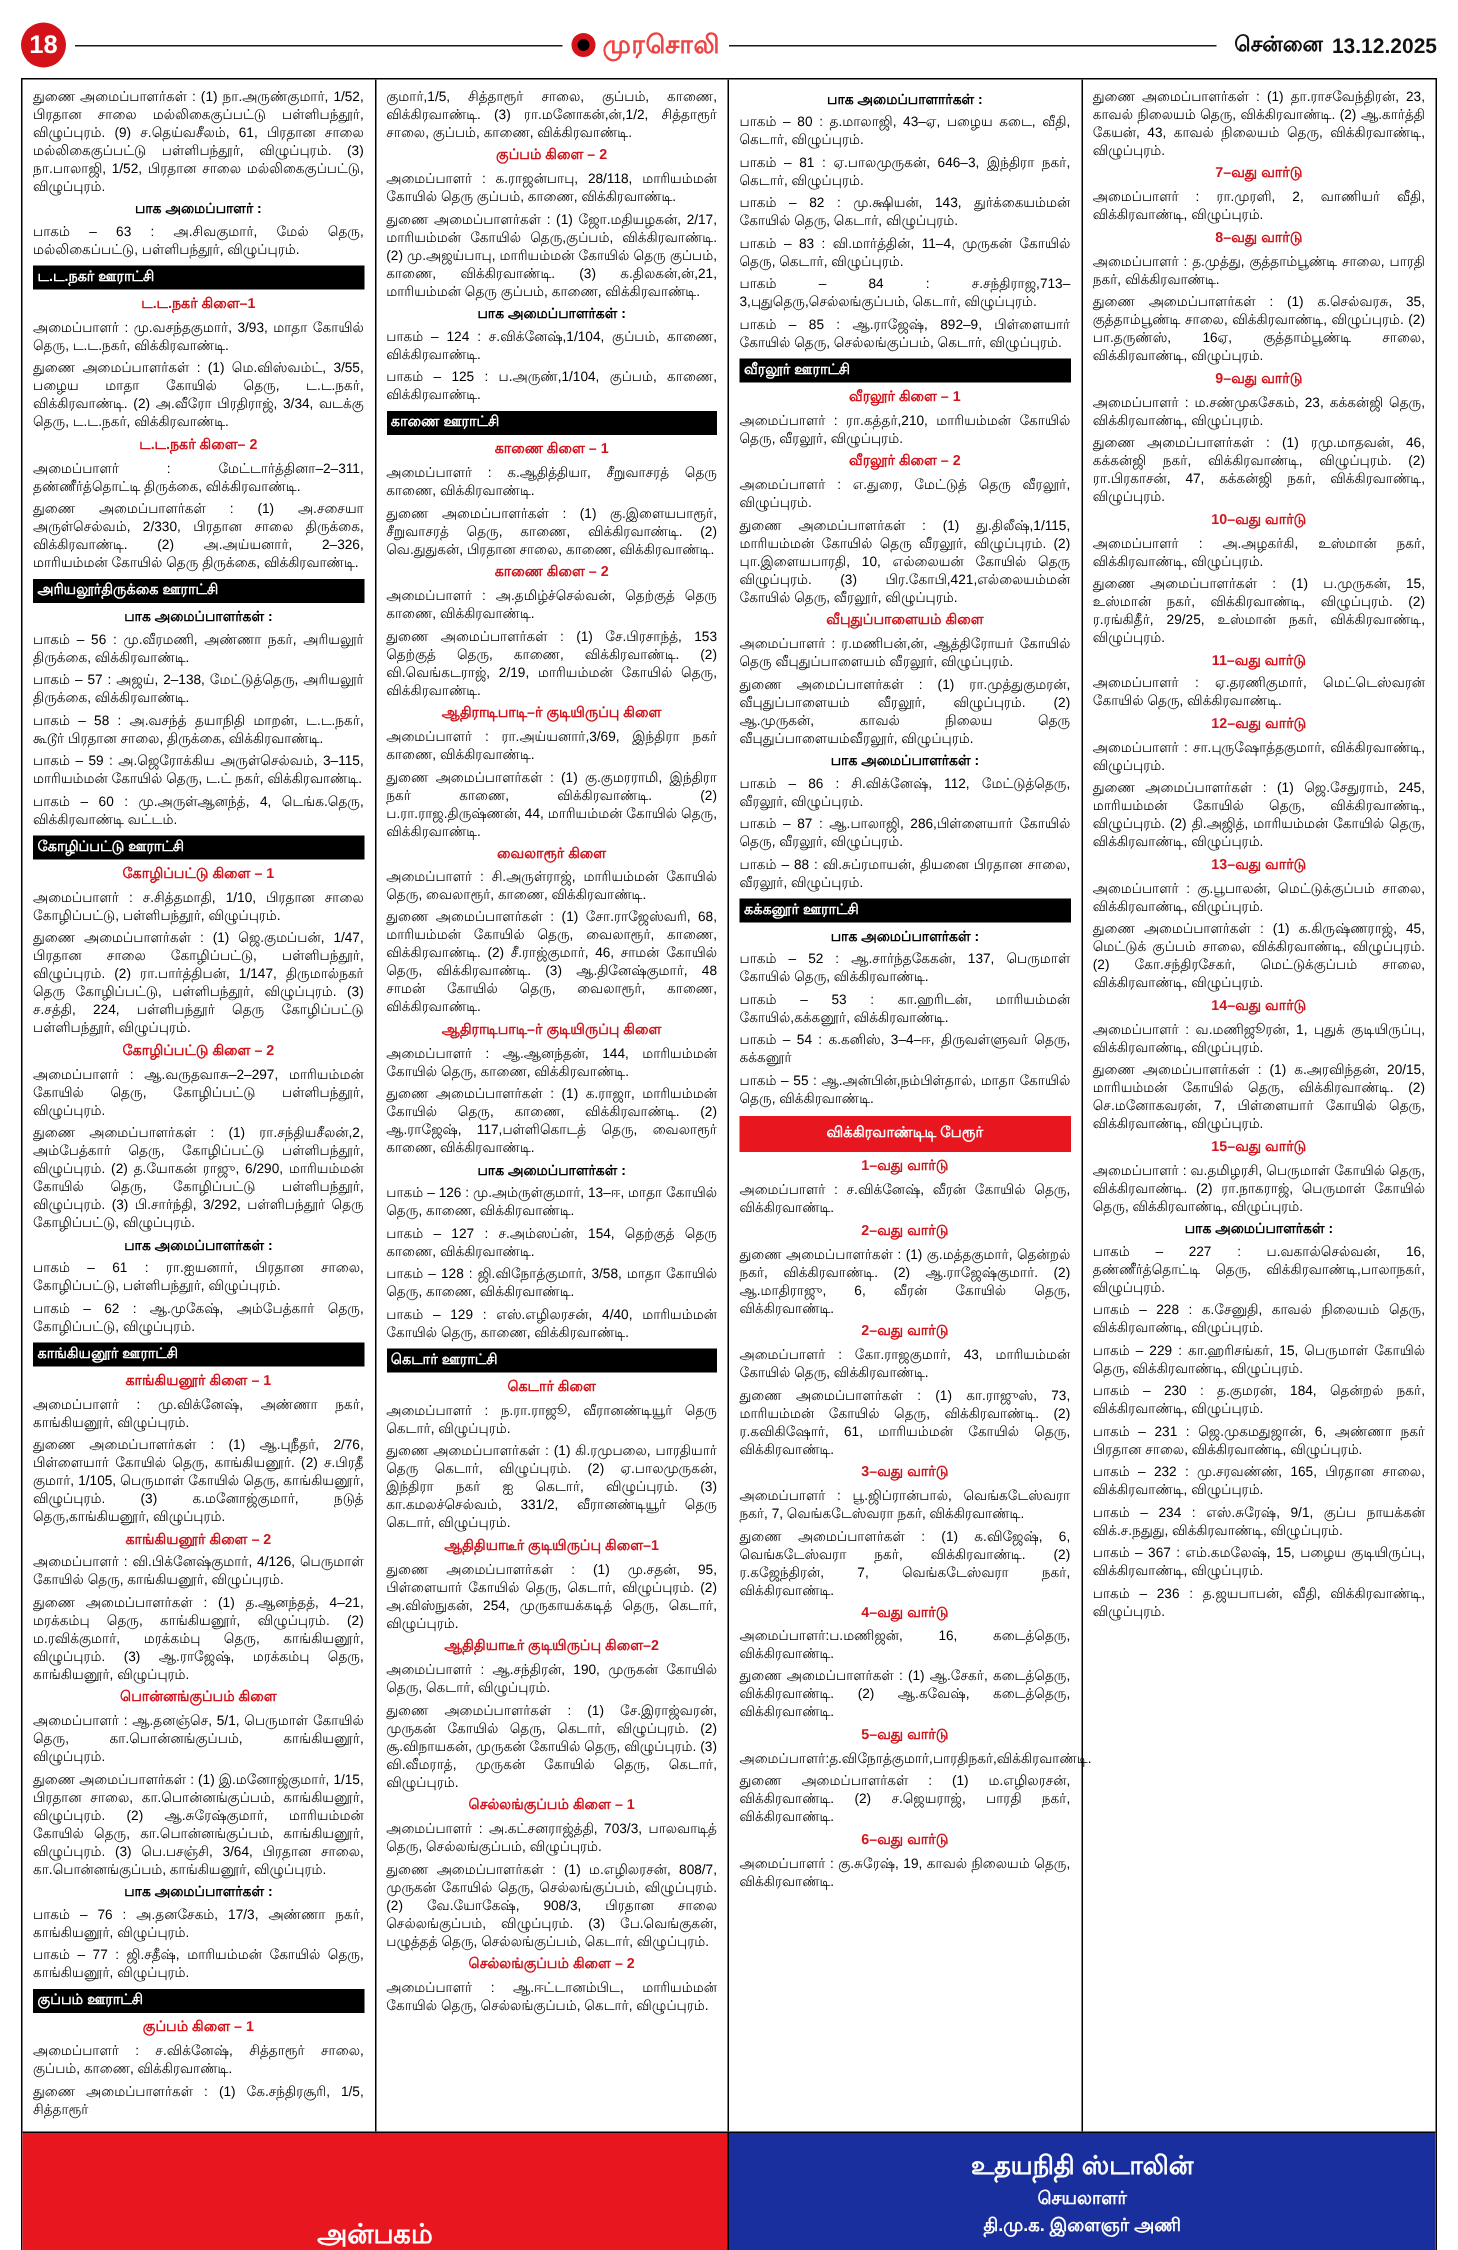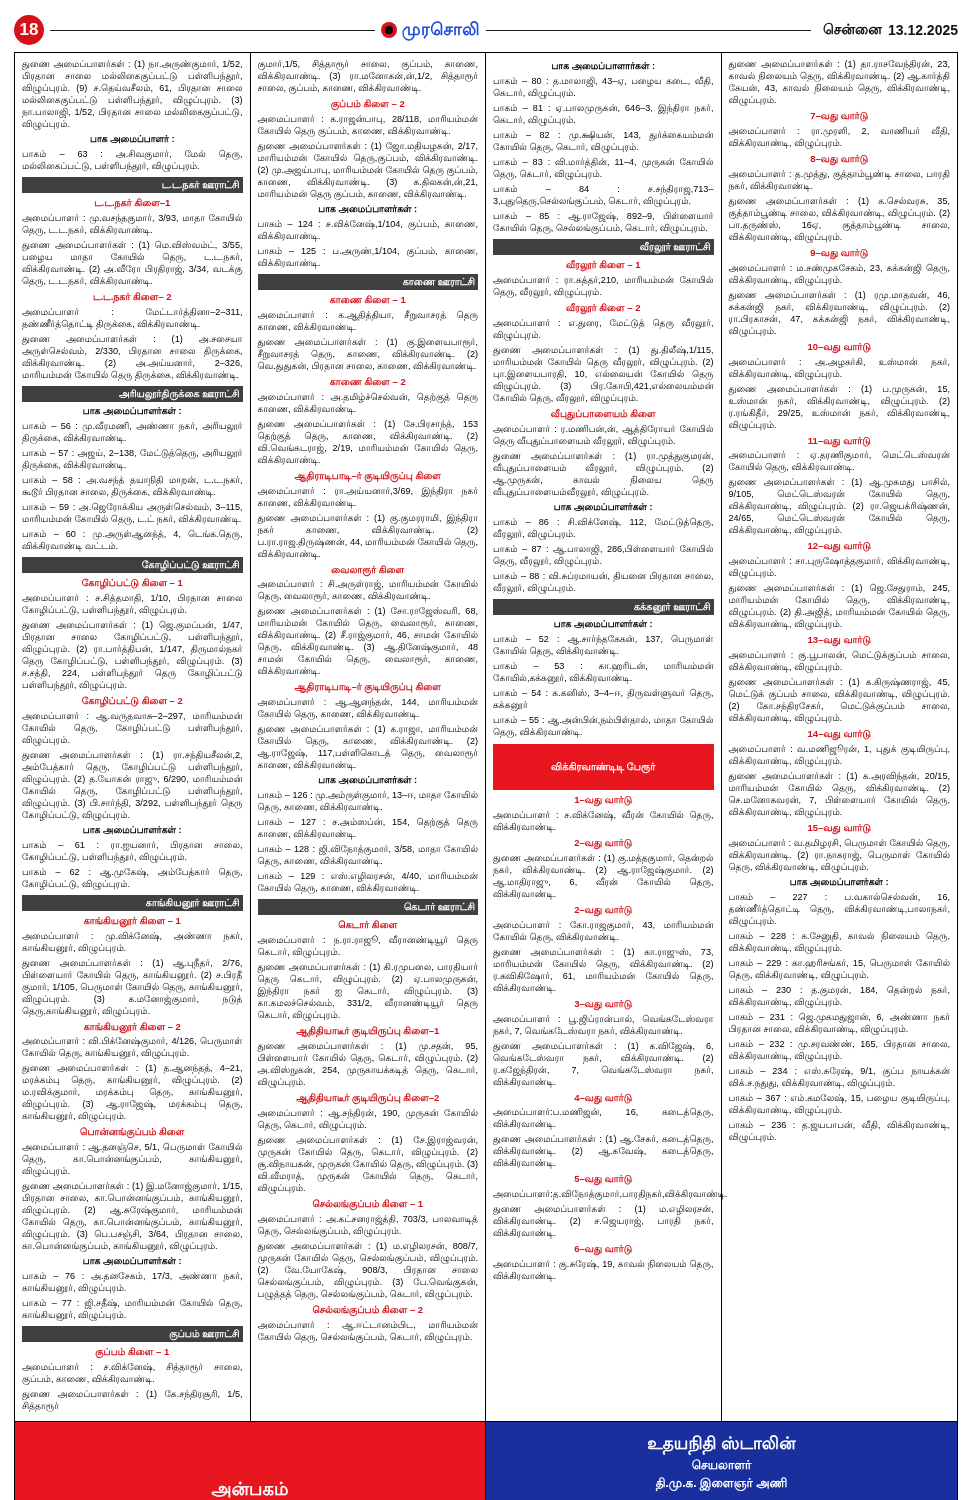--- a/index.html
+++ b/index.html
@@ -6,35 +6,35 @@
   body{width:972px;font-family:"Liberation Sans", sans-serif;color:#000;}
   .page{width:972px;min-height:1500px;position:relative;background:#fff;box-sizing:border-box;padding:10px 14px 8px 14px;}
 
   
   .masthead{display:flex;align-items:center;height:40px;position:relative;}
   .pagenum{width:30px;height:30px;border-radius:50%;background:#d3121a;color:#fff;font-weight:bold;font-size:17px;display:flex;align-items:center;justify-content:center;flex:0 0 auto;}
   .mast-rule{flex:1 1 auto;height:0;border-top:1.5px solid #1a1a1a;margin:0 6px;}
   .mast-logo{display:flex;align-items:center;gap:5px;flex:0 0 auto;}
   .mast-logo .sun{width:16px;height:16px;border-radius:50%;background:#d3121a;display:inline-block;position:relative;}
   .mast-logo .sun:after{content:"";position:absolute;left:4px;top:4px;width:8px;height:8px;border-radius:50%;background:#000;}
-  .mast-title{font-size:17px;font-weight:bold;color:#1d4ed8;letter-spacing:.5px;}
+  .mast-title{font-size:17px;font-weight:bold;color:#ef4444;letter-spacing:.5px;}
   .mast-right{flex:0 0 auto;font-size:14px;font-weight:bold;color:#111;padding-left:6px;}
 
   
   .frame{border:1.2px solid #000;margin-top:2px;}
   .cols{display:flex;align-items:stretch;}
   .col{width:25%;box-sizing:border-box;padding:5px 7px 6px 7px;border-right:1px solid #000;}
   .col:last-child{border-right:none;}
 
   
   .p{font-size:9.1px;line-height:1.32;text-align:justify;margin:0 0 3px 0;}
   .ctr-b{font-size:9.3px;line-height:1.3;text-align:center;font-weight:bold;margin:2px 0 3px 0;}
 
-  .hdr-pink{background:#404040;color:#fff;font-weight:bold;font-size:9.6px;text-align:right;padding:2px 3px;margin:5px 0 3px 0;line-height:1.25;}
-  .hdr-red-box{background:#e8161f;color:#fff;font-weight:bold;font-size:9.8px;text-align:center;padding:17px 3px;margin:6px 0 4px 0;line-height:1.25;}
+  .hdr-pink{background:#000000;color:#fff;font-weight:bold;font-size:9.6px;text-align:left;padding:2px 3px;margin:5px 0 3px 0;line-height:1.25;}
+  .hdr-red-box{background:#e8161f;color:#fff;font-weight:bold;font-size:9.8px;text-align:center;padding:6px 3px;margin:6px 0 4px 0;line-height:1.25;}
   .hdr-redtext{color:#d3121a;font-weight:bold;font-size:9.5px;text-align:center;margin:4px 0 3px 0;line-height:1.25;}
 
   
   .footer{display:flex;border-top:1px solid #000;}
   .f-left{width:50%;box-sizing:border-box;background:#e8161f;color:#fff;text-align:center;padding:10px 6px 12px 6px;border-right:1px solid #000;}
   .f-left div{font-weight:bold;font-size:18px;line-height:1.5;margin-top:44px;}
   .f-right{width:50%;box-sizing:border-box;background:#1a2f9e;color:#fff;text-align:center;padding:10px 6px 12px 6px;}
   .f-right .nm{font-weight:bold;font-size:17px;line-height:1.4;}
   .f-right .rl{font-weight:bold;font-size:12px;line-height:1.5;}
   .corner{position:absolute;right:16px;bottom:6px;width:16px;height:16px;border-radius:50%;background:#d3121a;color:#fff;font-size:9px;display:flex;align-items:center;justify-content:center;font-weight:bold;}
@@ -203,21 +203,20 @@
           <div class="p">அமைப்பாளர் : த.முத்து, குத்தாம்பூண்டி சாலை, பாரதி நகர், விக்கிரவாண்டி.</div>
           <div class="p">துணை அமைப்பாளர்கள் : (1) க.செல்வரசு, 35, குத்தாம்பூண்டி சாலை, விக்கிரவாண்டி, விழுப்புரம். (2) பா.தருண்ஸ், 16ஏ, குத்தாம்பூண்டி சாலை, விக்கிரவாண்டி, விழுப்புரம்.</div>
           <div class="hdr-redtext">9–வது வார்டு</div>
           <div class="p">அமைப்பாளர் : ம.சண்முகசேகம், 23, கக்கன்ஜி தெரு, விக்கிரவாண்டி, விழுப்புரம்.</div>
           <div class="p">துணை அமைப்பாளர்கள் : (1) ரமு.மாதவன், 46, கக்கன்ஜி நகர், விக்கிரவாண்டி, விழுப்புரம். (2) ரா.பிரகாசன், 47, கக்கன்ஜி நகர், விக்கிரவாண்டி, விழுப்புரம்.</div>
           <div class="hdr-redtext">10–வது வார்டு</div>
           <div class="p">அமைப்பாளர் : அ.அழகர்கி, உஸ்மான் நகர், விக்கிரவாண்டி, விழுப்புரம்.</div>
           <div class="p">துணை அமைப்பாளர்கள் : (1) ப.முருகன், 15, உஸ்மான் நகர், விக்கிரவாண்டி, விழுப்புரம். (2) ர.ரங்கிதீர், 29/25, உஸ்மான் நகர், விக்கிரவாண்டி, விழுப்புரம்.</div>
           <div class="hdr-redtext">11–வது வார்டு</div>
           <div class="p">அமைப்பாளர் : ஏ.தரணிகுமார், மெட்டெஸ்வரன் கோயில் தெரு, விக்கிரவாண்டி.</div>
-          <div class="p">துணை அமைப்பாளர்கள் : (1) ஆ.முகமது பாசில், 9/105, மெட்டெஸ்வரன் கோயில் தெரு, விக்கிரவாண்டி, விழுப்புரம். (2) ரா.ஜெயக்ரிஷ்ணன், 24/65, மெட்டெஸ்வரன் கோயில் தெரு, விக்கிரவாண்டி, விழுப்புரம்.</div>
           <div class="hdr-redtext">12–வது வார்டு</div>
           <div class="p">அமைப்பாளர் : சா.புருஷோத்தகுமார், விக்கிரவாண்டி, விழுப்புரம்.</div>
           <div class="p">துணை அமைப்பாளர்கள் : (1) ஜெ.சேதுராம், 245, மாரியம்மன் கோயில் தெரு, விக்கிரவாண்டி, விழுப்புரம். (2) தி.அஜித், மாரியம்மன் கோயில் தெரு, விக்கிரவாண்டி, விழுப்புரம்.</div>
           <div class="hdr-redtext">13–வது வார்டு</div>
           <div class="p">அமைப்பாளர் : கு.பூபாலன், மெட்டுக்குப்பம் சாலை, விக்கிரவாண்டி, விழுப்புரம்.</div>
           <div class="p">துணை அமைப்பாளர்கள் : (1) க.கிருஷ்ணராஜ், 45, மெட்டுக் குப்பம் சாலை, விக்கிரவாண்டி, விழுப்புரம். (2) கோ.சந்திரசேகர், மெட்டுக்குப்பம் சாலை, விக்கிரவாண்டி, விழுப்புரம்.</div>
           <div class="hdr-redtext">14–வது வார்டு</div>
           <div class="p">அமைப்பாளர் : வ.மணிஜூரன், 1, புதுக் குடியிருப்பு, விக்கிரவாண்டி, விழுப்புரம்.</div>
           <div class="p">துணை அமைப்பாளர்கள் : (1) க.அரவிந்தன், 20/15, மாரியம்மன் கோயில் தெரு, விக்கிரவாண்டி. (2) செ.மனோகவரன், 7, பிள்ளையார் கோயில் தெரு, விக்கிரவாண்டி, விழுப்புரம்.</div>
           <div class="hdr-redtext">15–வது வார்டு</div>

